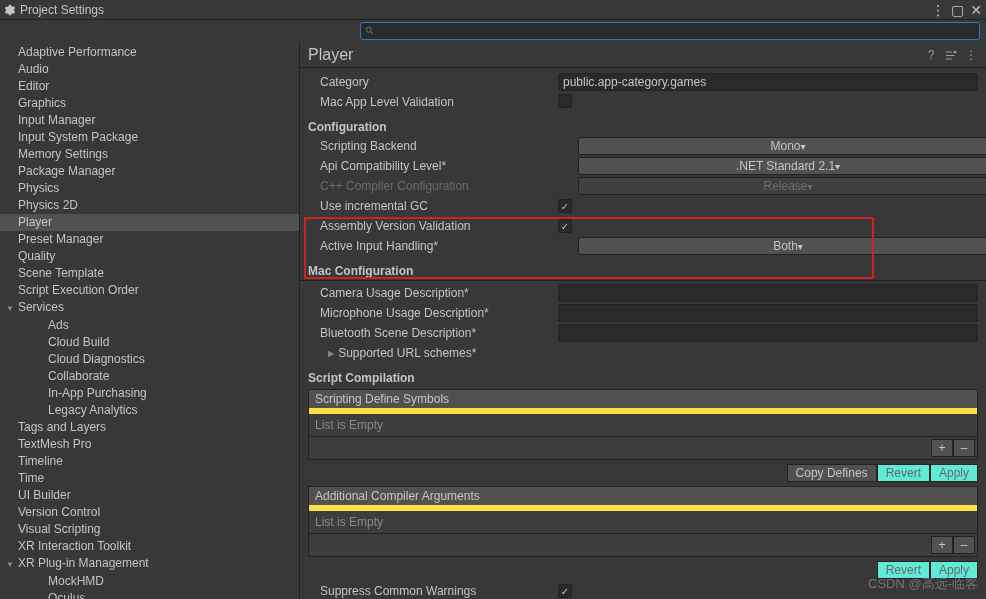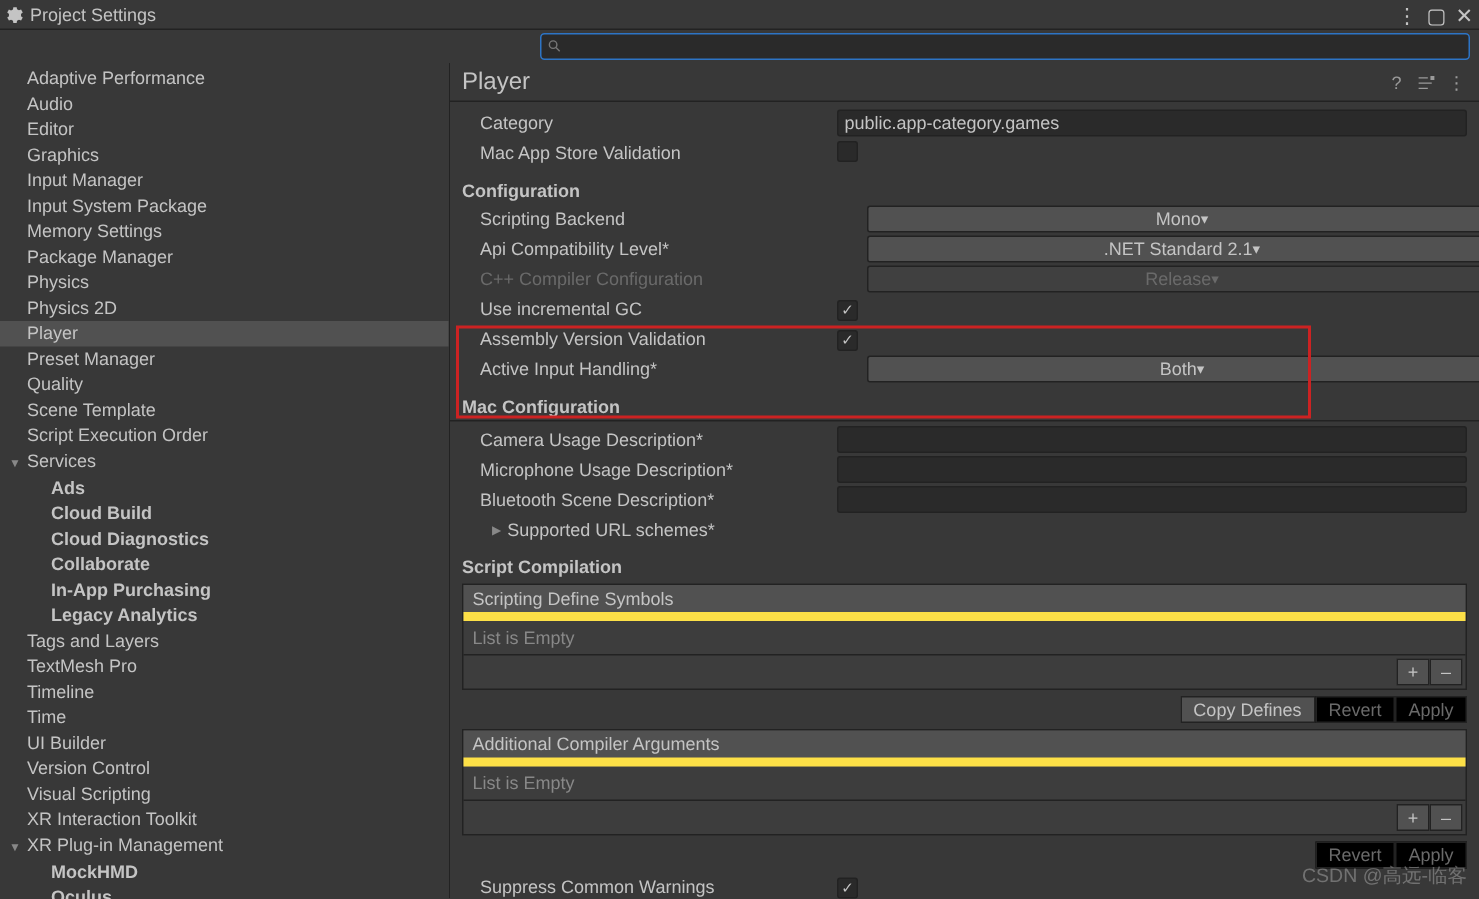--- a/index.html
+++ b/index.html
@@ -11,21 +11,21 @@
 .titlebar .btn { cursor: pointer; font-size: 14px; }
 .searchbar { height: 22px; display: flex; padding: 2px 6px 2px 360px; background: #383838; }
 .searchbar .search-wrap { flex: 1; display: flex; align-items: center; border: 1px solid #2d74c5; border-radius: 3px; background: #2a2a2a; padding: 0 4px; }
 .searchbar .search-wrap svg { width: 10px; height: 10px; margin-right: 4px; opacity: 0.6; }
 .searchbar input { flex: 1; background: transparent; border: none; color: #c4c4c4; font-size: 11px; outline: none; }
 .main { flex: 1; display: flex; overflow: hidden; }
 .sidebar { width: 300px; background: #383838; border-right: 1px solid #222; overflow-y: auto; padding: 2px 0; }
 .sidebar-item { padding: 1px 6px 1px 18px; cursor: pointer; color: #c4c4c4; line-height: 15px; }
 .sidebar-item.selected { background: #515151; }
 .sidebar-item.expandable::before { content: "▼"; font-size: 8px; margin-left: -12px; margin-right: 4px; color: #888; display: inline-block; }
-.sidebar-item.indent1 { padding-left: 34px; font-weight: bold; }
+.sidebar-item.indent1 { padding-left: 48px; }
 .content { flex: 1; display: flex; flex-direction: column; background: #383838; }
 .content-header { height: 26px; display: flex; align-items: center; padding: 0 8px; border-bottom: 1px solid #222; }
 .content-header .ch-title { font-size: 16px; color: #c4c4c4; font-weight: normal; flex: 1; }
 .content-header .ch-icons { display: flex; gap: 6px; }
 .content-header .ch-icon { width: 14px; height: 14px; opacity: 0.7; cursor: pointer; display: flex; align-items: center; justify-content: center; }
 .content-body { flex: 1; overflow-y: auto; padding: 4px 0 4px 0; position: relative; }
 .section-header { font-weight: bold; color: #c4c4c4; padding: 2px 8px 2px 8px; margin-top: 6px; }
 .section-header.underline { border-bottom: 1px solid #222; padding-bottom: 2px; margin-bottom: 2px; }
 .row { display: flex; align-items: center; padding: 1px 8px 1px 20px; min-height: 20px; }
 .row.disabled { color: #6a6a6a; }
@@ -38,21 +38,21 @@
 .checkbox { width: 14px; height: 14px; background: #2a2a2a; border: 1px solid #222; border-radius: 2px; display: inline-flex; align-items: center; justify-content: center; }
 .checkbox.checked::after { content: "✓"; color: #c4c4c4; font-size: 10px; }
 .highlight-box { position: absolute; border: 2px solid #cc2222; pointer-events: none; }
 .list-box { margin: 2px 8px; border: 1px solid #222; background: #3d3d3d; }
 .list-box .list-header { background: #515151; padding: 2px 6px; border-bottom: 6px solid #fde047; }
 .list-box .list-body { padding: 4px 6px; color: #888; min-height: 20px; }
 .list-box .list-footer { display: flex; justify-content: flex-end; padding: 2px; border-top: 1px solid #222; }
 .sq-btn { width: 22px; height: 18px; background: #515151; border: 1px solid #222; color: #c4c4c4; display: flex; align-items: center; justify-content: center; cursor: pointer; }
 .btn-row { display: flex; justify-content: flex-end; padding: 2px 8px; gap: 0; }
 .text-btn { background: #515151; border: 1px solid #222; color: #c4c4c4; padding: 1px 8px; height: 18px; cursor: pointer; font-size: 12px; }
-.text-btn.disabled { color: #6a6a6a; background: #000000; }
+.text-btn.disabled { color: #6a6a6a; background: #5eead4; }
 .foldout { padding-left: 8px; display: flex; align-items: center; }
 .foldout::before { content: "▶"; font-size: 8px; margin-right: 4px; color: #888; }
 .watermark { position: absolute; bottom: 6px; right: 8px; color: rgba(200,200,200,0.4); font-size: 13px; pointer-events: none; }
 </style>
 </head>
 <body>
 
 <div class="titlebar">
   <svg class="gear" viewBox="0 0 16 16">
       <path fill="#c4c4c4" d="M8 5a3 3 0 100 6 3 3 0 000-6zM13.4 8c0-.4 0-.7-.1-1l1.6-1.3-1.5-2.6-1.9.7c-.5-.4-1.1-.7-1.7-.9L9.5 1h-3l-.3 2c-.6.2-1.2.5-1.7.9l-1.9-.7L1.1 5.7 2.7 7c-.1.3-.1.6-.1 1s0 .7.1 1L1.1 10.3l1.5 2.6 1.9-.7c.5.4 1.1.7 1.7.9l.3 2h3l.3-2c.6-.2 1.2-.5 1.7-.9l1.9.7 1.5-2.6L13.3 9c.1-.3.1-.6.1-1z"></path>
@@ -124,21 +124,21 @@
         <span class="ch-icon">⋮</span>
       </div>
     </div>
     <div class="content-body">
 
       <div class="row">
         <span class="label">Category</span>
         <div class="field"><input class="text-input" value="public.app-category.games" style=""></div>
       </div>
       <div class="row">
-        <span class="label">Mac App Store Validation</span>
+        <span class="label">Mac App Level Validation</span>
         <div class="field"><span class="checkbox"></span></div>
       </div>
 
       <div class="section-header">Configuration</div>
 
       <div class="row">
         <span class="label">Scripting Backend</span>
         <div class="field">
             <div class="dropdown">
               <span>Mono</span>

